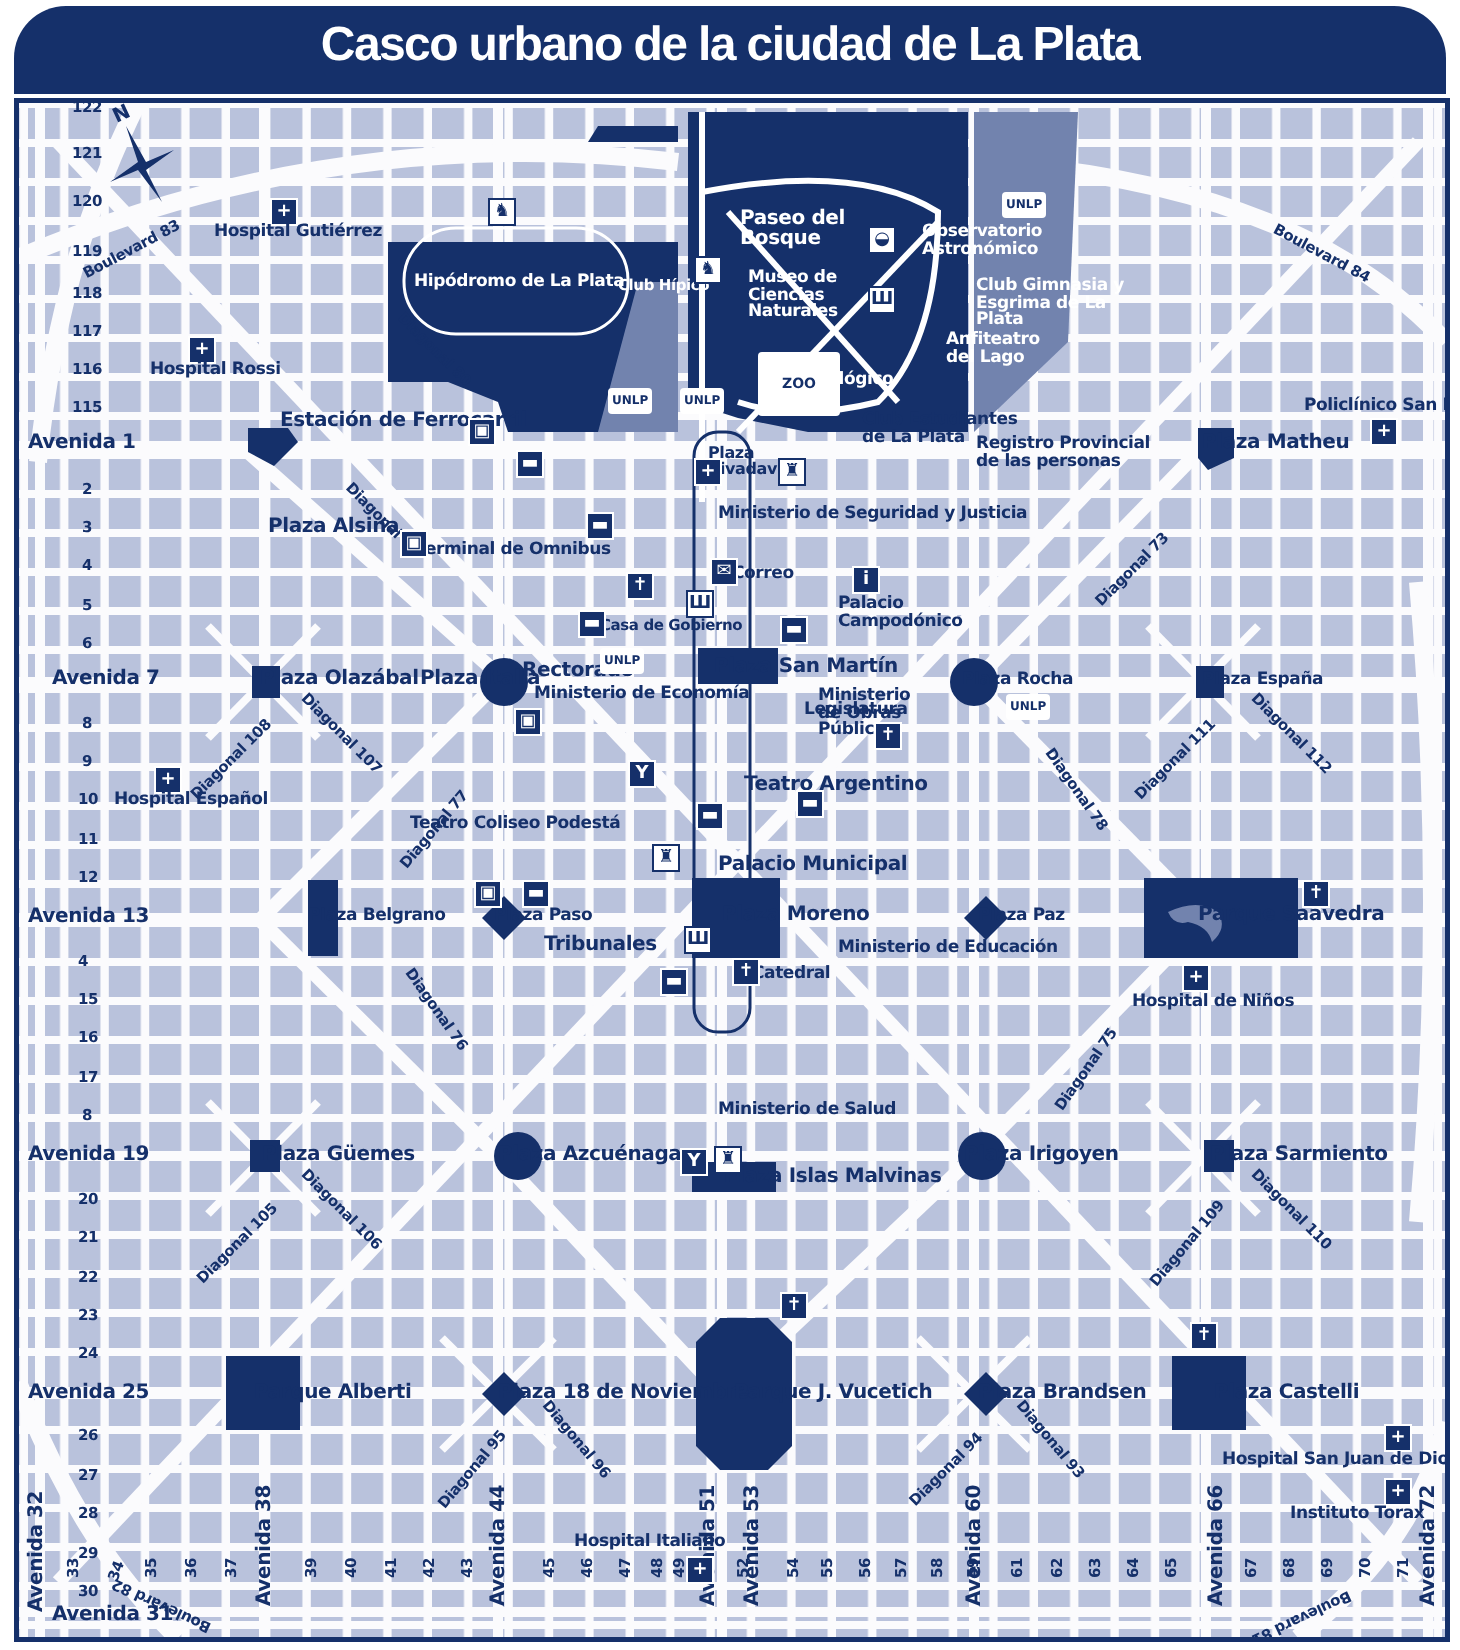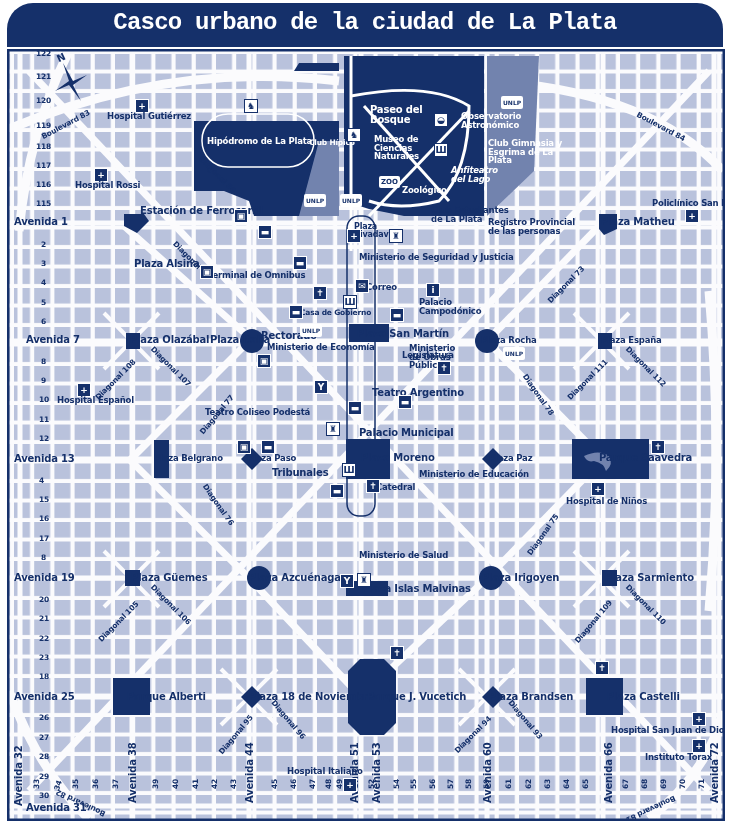--- a/index.html
+++ b/index.html
@@ -1,18 +1,18 @@
 <!DOCTYPE html>
 <html><head>
 <meta charset="utf-8">
 <style>
   html,body{margin:0;padding:0;background:#fff;}
   body{width:730px;height:825px;position:relative;overflow:hidden;font-family:"DejaVu Sans",sans-serif;}
   .header{position:absolute;left:7px;top:3px;width:716px;height:44px;background:#15306a;border-radius:26px 26px 0 0;}
-  .title{position:absolute;left:0;right:0;top:6px;text-align:center;color:#fff;font-family:Liberation Mono, monospace;font-weight:bold;font-size:24px;letter-spacing:-0.8px;}
+  .title{position:absolute;left:0;right:0;top:6px;text-align:center;color:#fff;font-family:Liberation Sans, sans-serif;font-weight:bold;font-size:24px;letter-spacing:-0.8px;}
   .map{position:absolute;left:7px;top:49px;width:714px;height:768px;border:2px solid #15306a;background:#fbfbfd;overflow:hidden;}
   svg{position:absolute;left:0;top:0;}
   .lbl{position:absolute;color:#15306a;font-weight:bold;font-size:8.5px;white-space:nowrap;line-height:1;letter-spacing:-0.2px;}
   .lbl.big{font-size:10px;}
   .lbl.white{color:#fff;}
   .lbl.num{font-size:7.5px;font-weight:bold;}
   .rot{transform-origin:left top;}
   .icon{position:absolute;width:12px;height:12px;background:#15306a;color:#fff;font-size:9px;line-height:12px;text-align:center;font-weight:bold;border:1px solid #fff;}
   .icon.light{background:#fff;color:#15306a;border:1px solid #15306a;}
   .unlp{position:absolute;background:#fff;color:#15306a;font-size:6px;font-weight:bold;padding:3px 2px;border-radius:2px;}
@@ -183,21 +183,21 @@
   <div class="lbl num" style="left:30px;top:384px;">12</div>
   <div class="lbl num" style="left:30px;top:426px;">4</div>
   <div class="lbl num" style="left:30px;top:445px;">15</div>
   <div class="lbl num" style="left:30px;top:464px;">16</div>
   <div class="lbl num" style="left:30px;top:484px;">17</div>
   <div class="lbl num" style="left:32px;top:503px;">8</div>
   <div class="lbl num" style="left:30px;top:545px;">20</div>
   <div class="lbl num" style="left:30px;top:564px;">21</div>
   <div class="lbl num" style="left:30px;top:584px;">22</div>
   <div class="lbl num" style="left:30px;top:603px;">23</div>
-  <div class="lbl num" style="left:30px;top:622px;">18</div>
+  <div class="lbl num" style="left:30px;top:622px;">24</div>
   <div class="lbl num" style="left:30px;top:663px;">26</div>
   <div class="lbl num" style="left:30px;top:683px;">27</div>
   <div class="lbl num" style="left:30px;top:702px;">28</div>
   <div class="lbl num" style="left:30px;top:722px;">29</div>
   <div class="lbl num" style="left:30px;top:741px;">30</div>
 
   <div class="lbl big" style="left:5px;top:166px;">Avenida 1</div>
   <div class="lbl big" style="left:5px;top:284px;padding-left:12px;">Avenida 7</div>
   <div class="lbl big" style="left:5px;top:403px;">Avenida 13</div>
   <div class="lbl big" style="left:5px;top:522px;">Avenida 19</div>
@@ -295,21 +295,21 @@
   <div class="lbl big" style="left:480px;top:641px;">Plaza Brandsen</div>
   <div class="lbl big" style="left:598px;top:641px;">Plaza Castelli</div>
   <div class="lbl" style="left:345px;top:172px;width:40px;white-space:normal;font-size:8px;">Plaza Rivadavia</div>
 
   <div class="lbl white" style="left:198px;top:86px;">Hipódromo de La Plata</div>
   <div class="lbl white" style="left:300px;top:88px;font-size:7.5px;">Club Hípico</div>
   <div class="lbl white big" style="left:361px;top:54px;width:60px;white-space:normal;">Paseo del Bosque</div>
   <div class="lbl white" style="left:452px;top:61px;width:60px;white-space:normal;">Observatorio Astronómico</div>
   <div class="lbl white" style="left:365px;top:84px;width:50px;white-space:normal;">Museo de Ciencias Naturales</div>
   <div class="lbl white" style="left:479px;top:88px;width:90px;white-space:normal;">Club Gimnasia y Esgrima de La Plata</div>
-  <div class="lbl white" style="left:442px;top:115px;width:50px;white-space:normal;font-style:italic;">Anfiteatro del Lago</div>
+  <div class="lbl white" style="left:464px;top:115px;width:50px;white-space:normal;">Anfiteatro del Lago</div>
   <div class="lbl white" style="left:393px;top:135px;">Zoológico</div>
   <div class="lbl" style="left:422px;top:155px;width:85px;white-space:normal;">Club Estudiantes de La Plata</div>
   <div class="lbl" style="left:479px;top:167px;width:100px;white-space:normal;">Registro Provincial de las personas</div>
   <div class="lbl big" style="left:131px;top:155px;">Estación de Ferrocarril</div>
   <div class="lbl" style="left:199px;top:220px;">Terminal de Omnibus</div>
   <div class="lbl" style="left:350px;top:202px;">Ministerio de Seguridad y Justicia</div>
   <div class="lbl" style="left:357px;top:232px;">Correo</div>
   <div class="lbl" style="left:410px;top:247px;width:60px;white-space:normal;">Palacio Campodónico</div>
   <div class="lbl" style="left:291px;top:258px;font-size:7.5px;">Casa de Gobierno</div>
   <div class="lbl big" style="left:252px;top:280px;">Rectorado</div>
@@ -322,21 +322,21 @@
   <div class="lbl big" style="left:263px;top:417px;">Tribunales</div>
   <div class="lbl" style="left:410px;top:419px;">Ministerio de Educación</div>
   <div class="lbl" style="left:367px;top:432px;">Catedral</div>
   <div class="lbl" style="left:350px;top:500px;">Ministerio de Salud</div>
 
   <div class="unlp" style="left:492px;top:45px;">UNLP</div>
   <div class="unlp" style="left:295px;top:143px;">UNLP</div>
   <div class="unlp" style="left:331px;top:143px;">UNLP</div>
   <div class="unlp" style="left:291px;top:273px;">UNLP</div>
   <div class="unlp" style="left:494px;top:296px;">UNLP</div>
-  <div class="unlp" style="left:370px;top:125px;font-size:7px;padding:2px;">ZOO</div>
+  <div class="unlp" style="left:370px;top:125px;font-size:7px;padding:12px;">ZOO</div>
 
   <div class="icon" style="left:126px;top:48px;">+</div>
   <div class="lbl" style="left:98px;top:61px;">Hospital Gutiérrez</div>
   <div class="icon" style="left:85px;top:117px;">+</div>
   <div class="lbl" style="left:66px;top:130px;">Hospital Rossi</div>
   <div class="icon" style="left:68px;top:332px;">+</div>
   <div class="lbl" style="left:48px;top:345px;">Hospital Español</div>
   <div class="lbl" style="left:643px;top:148px;">Policlínico San Martín</div>
   <div class="icon" style="left:676px;top:158px;">+</div>
   <div class="icon" style="left:582px;top:431px;">+</div>

